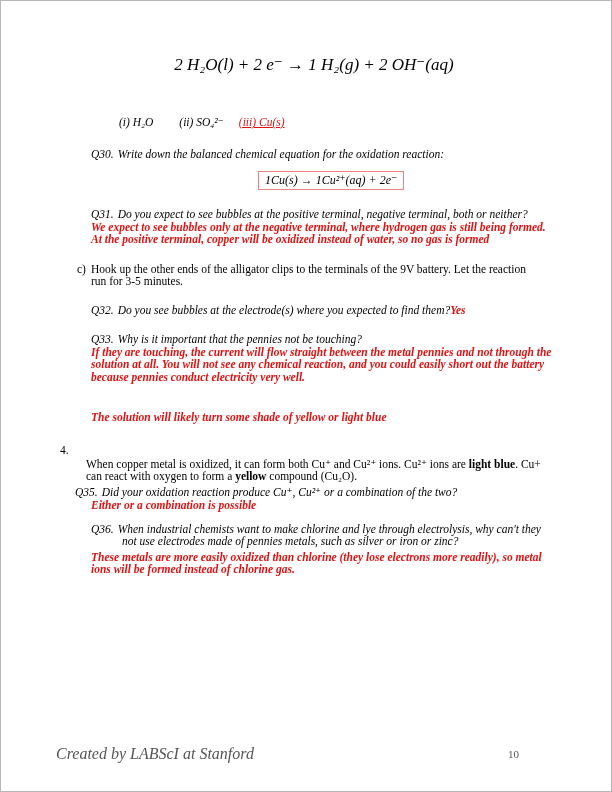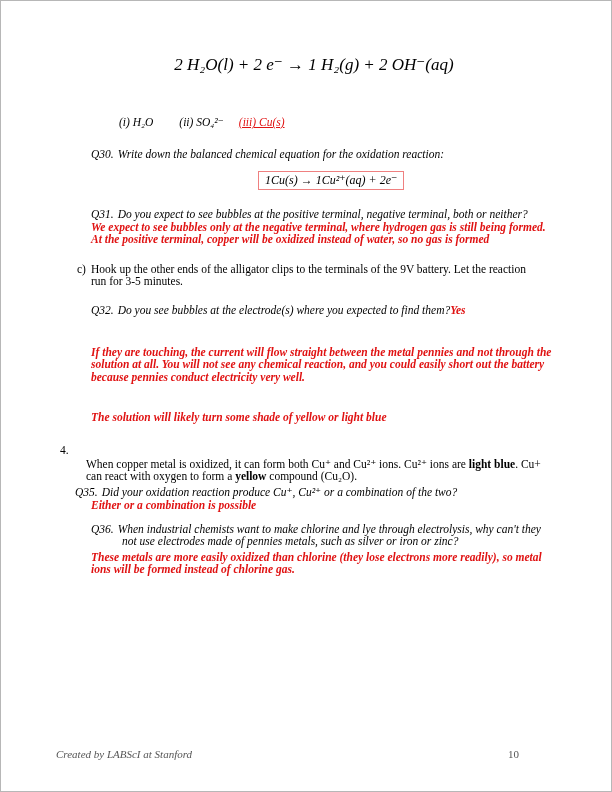--- a/index.html
+++ b/index.html
@@ -33,21 +33,21 @@
   .q33-ans{top:345px;left:90px;width:520px;}
   .q34{top:397px;left:90px;}
   .q34-ans{top:410px;left:90px;}
   .item4-marker{top:443px;left:59px;}
   .item4-text{top:457px;left:85px;width:505px;}
   .bold{font-weight:bold;}
   .q35{top:485px;left:74px;}
   .q35-ans{top:498px;left:90px;}
   .q36{top:522px;left:90px;width:505px;padding-left:31px;text-indent:-31px;box-sizing:border-box;}
   .q36-ans{top:550px;left:90px;width:520px;}
-  .footer-credit{top:747px;left:55px;font-style:italic;font-size:11px;color:var(--footer-gray);}
+  .footer-credit{top:747px;left:55px;font-style:italic;font-size:16px;color:var(--footer-gray);}
   .footer-page{top:747px;left:507px;font-size:11px;color:var(--footer-gray);}
 </style>
 </head>
 <body>
 
 <div class="page">
 
   <div class="abs eq-top">2 H₂O(l) + 2 e⁻ → 1 H₂(g) + 2 OH⁻(aq)</div>
 
 
@@ -61,20 +61,21 @@
 
   <div class="abs q31-ans ans prew">We expect to see bubbles only at the negative terminal, where hydrogen gas is still being formed.
 At the positive terminal, copper will be oxidized instead of water, so no gas is formed</div>
 
   <div class="abs stepc-marker">c)</div>
   <div class="abs stepc-text prew">Hook up the other ends of the alligator clips to the terminals of the 9V battery. Let the reaction
 run for 3-5 minutes.</div>
 
   <div class="abs q32"><span class="qlabel">Q32.</span><span class="q">Do you see bubbles at the electrode(s) where you expected to find them?</span><span class="ans-inline">Yes</span></div>
 
+  <div class="abs q33 q"><span class="qlabel">Q33.</span><span>Why is it important that the pennies not be touching?</span></div>
 
   <div class="abs q33-ans ans prew">If they are touching, the current will flow straight between the metal pennies and not through the
 solution at all. You will not see any chemical reaction, and you could easily short out the battery
 because pennies conduct electricity very well.</div>
 
 
   <div class="abs q34-ans ans">The solution will likely turn some shade of yellow or light blue</div>
 
   <div class="abs item4-marker">4.</div>
   <div class="abs item4-text prew"><span>When copper metal is oxidized, it can form both Cu⁺ and Cu²⁺ ions. Cu²⁺ ions are </span><span class="bold">light blue</span><span>. Cu+

